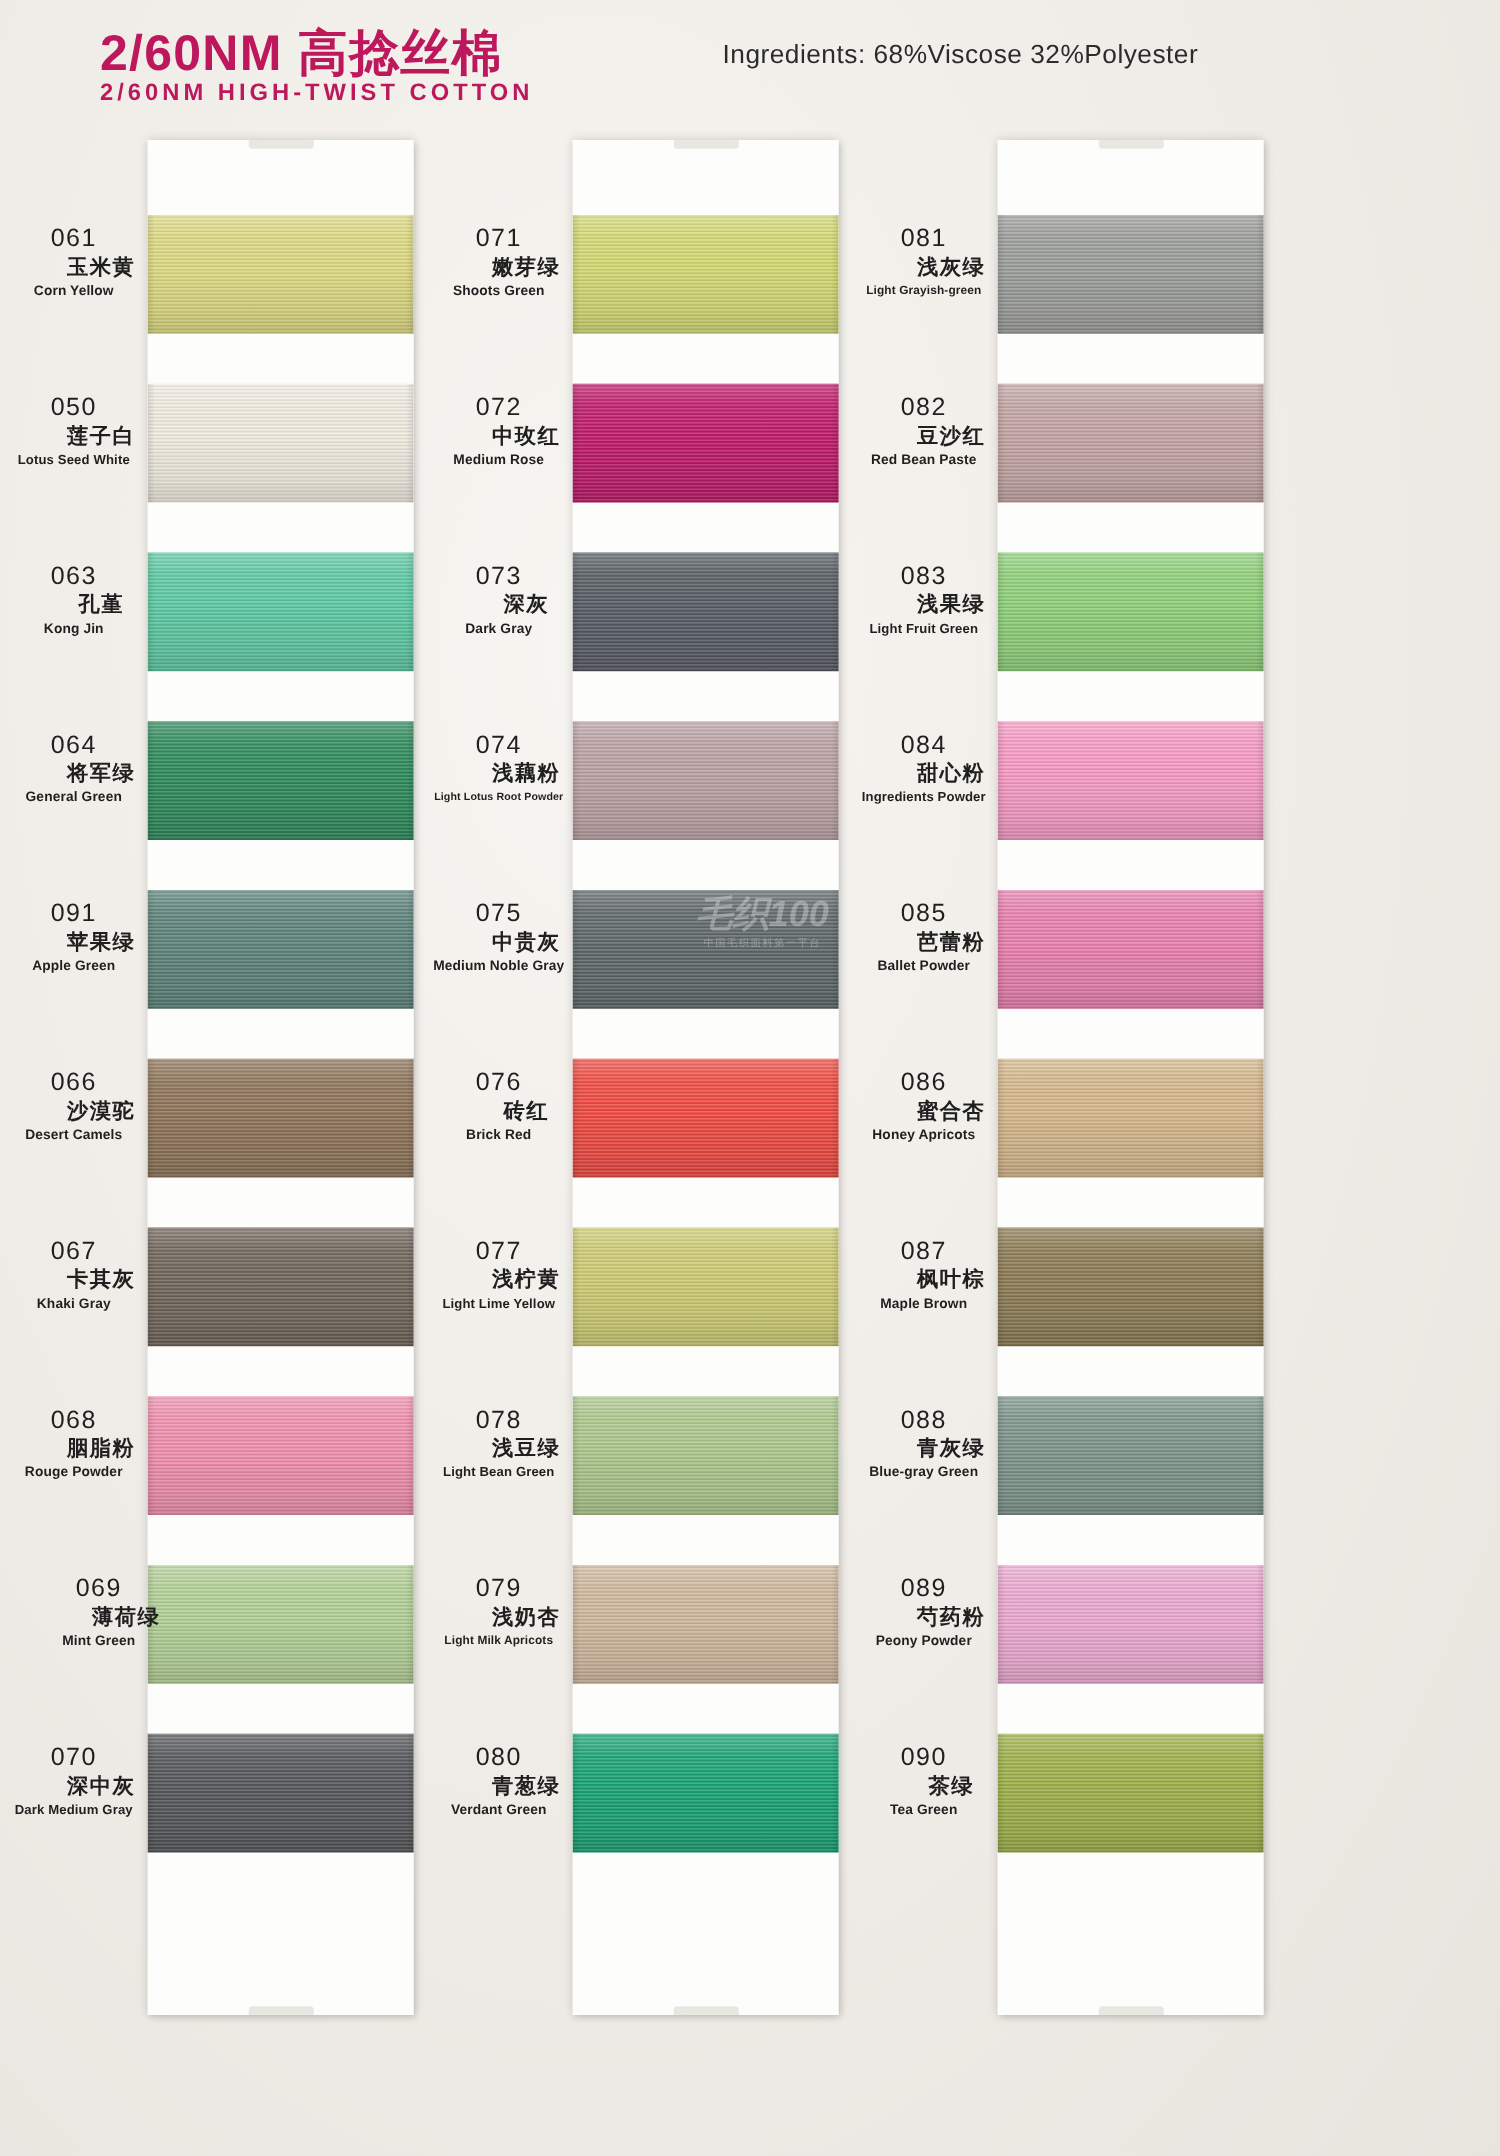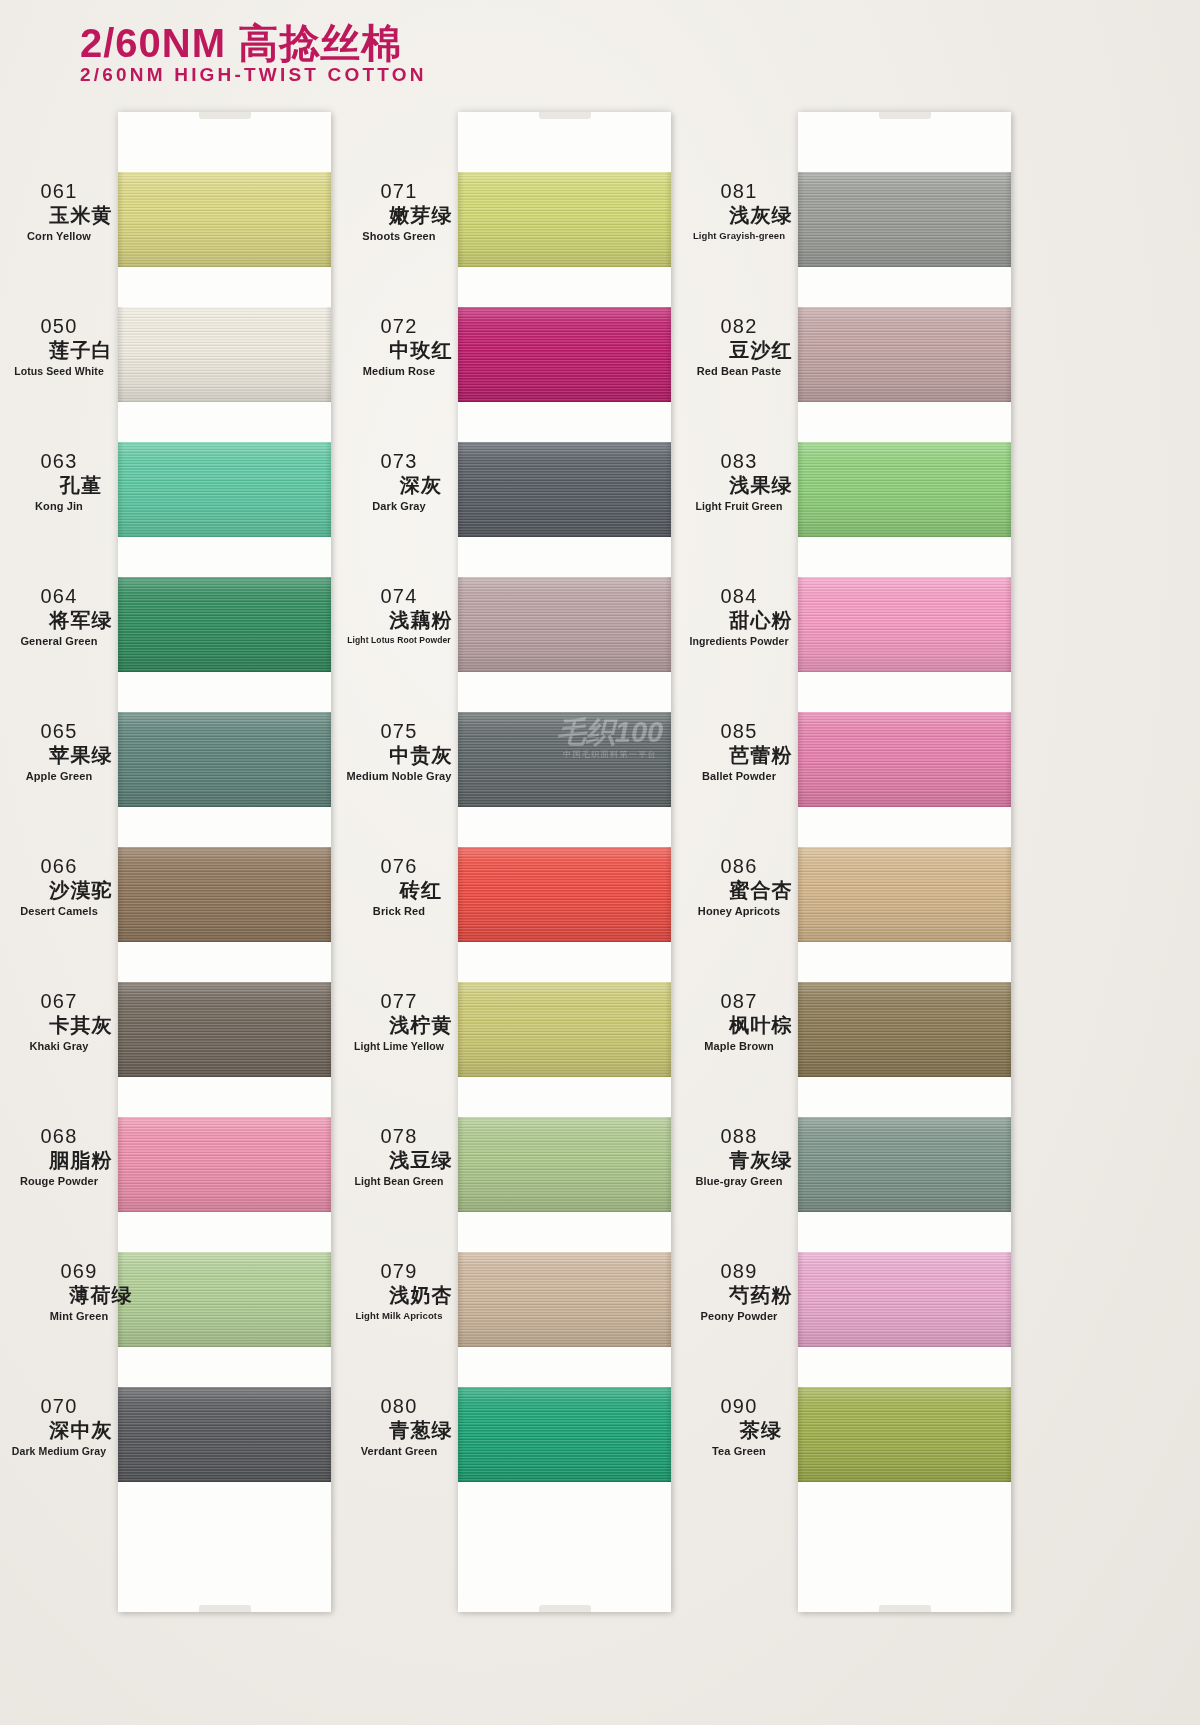--- a/index.html
+++ b/index.html
@@ -136,21 +136,21 @@
     color: #1f1f1f;
   }
   .label.left  { }
   .label .code {
     font-size: 20px;
     font-weight: 400;
     letter-spacing: 1.2px;
     line-height: 1.12;
   }
   .label .cn {
-    font-size: 20px;
+    font-size: 17px;
     font-weight: 700;
     letter-spacing: 1.2px;
     line-height: 1.25;
     margin-top: 1px;
     padding-left: 44px;
   }
   .label .en {
     font-size: 11px;
     font-weight: 700;
     letter-spacing: 0.1px;
@@ -190,20 +190,21 @@
 <body>
 
 <div class="paper-bg"></div>
 
 <div class="header">
   <div class="title-block" style="color: #be185d;">
     <div class="title-main">2/60NM 高捻丝棉</div>
     <div class="title-sub">2/60NM HIGH-TWIST COTTON</div>
   </div>
   <div class="ingredients">
+    <div class="ing-line">Ingredients: 68%Viscose 32%Polyester</div>
   </div>
 </div>
 
 <div id="cards-root">
     <div class="card" id="card-1" style="left: 118px;">
       <div class="notch top"></div>
       <div class="notch bottom"></div>
       <div class="swatch" title="061 玉米黄" style="top: 60px; height: 95px; background: rgb(221, 217, 129);">
         <div class="threads"></div>
         <div class="sheen"></div>
@@ -279,21 +280,21 @@
       <div class="code">063</div>
       <div class="cn">孔堇</div>
       <div class="en">Kong Jin</div>
     </div>
     <div class="label left" style="left: 0px; top: 585px;">
       <div class="code">064</div>
       <div class="cn">将军绿</div>
       <div class="en">General Green</div>
     </div>
     <div class="label left" style="left: 0px; top: 720px;">
-      <div class="code">065</div>
+      <div class="code">091</div>
       <div class="cn">苹果绿</div>
       <div class="en">Apple Green</div>
     </div>
     <div class="label left" style="left: 0px; top: 855px;">
       <div class="code">066</div>
       <div class="cn">沙漠驼</div>
       <div class="en">Desert Camels</div>
     </div>
     <div class="label left" style="left: 0px; top: 990px;">
       <div class="code">067</div>

